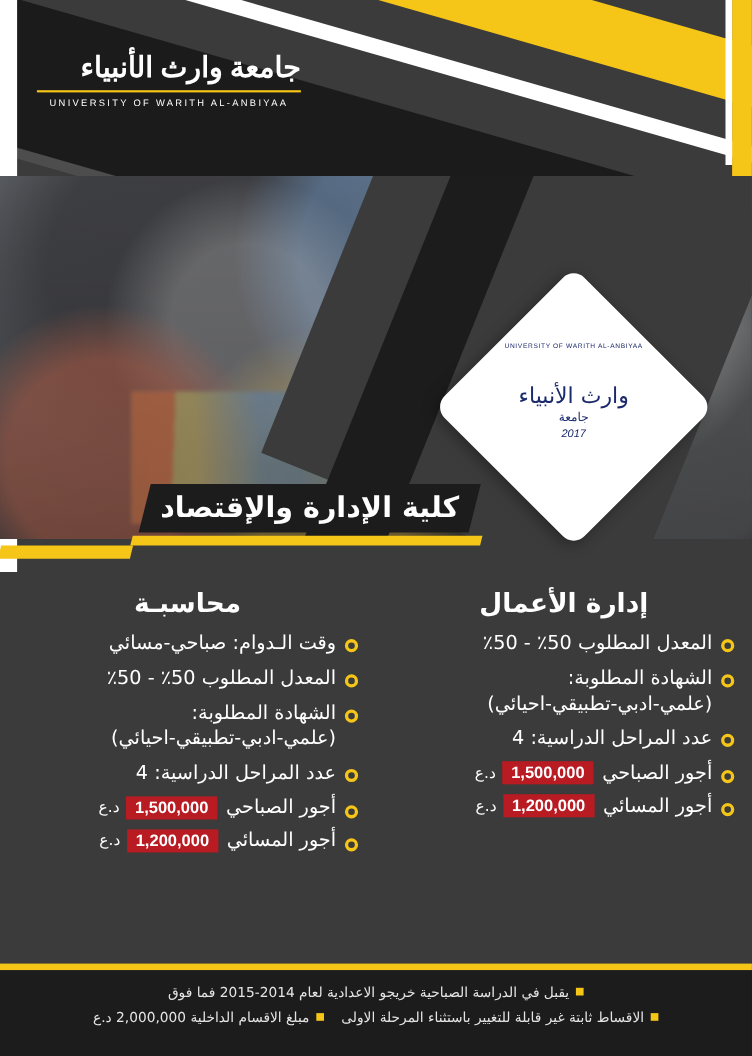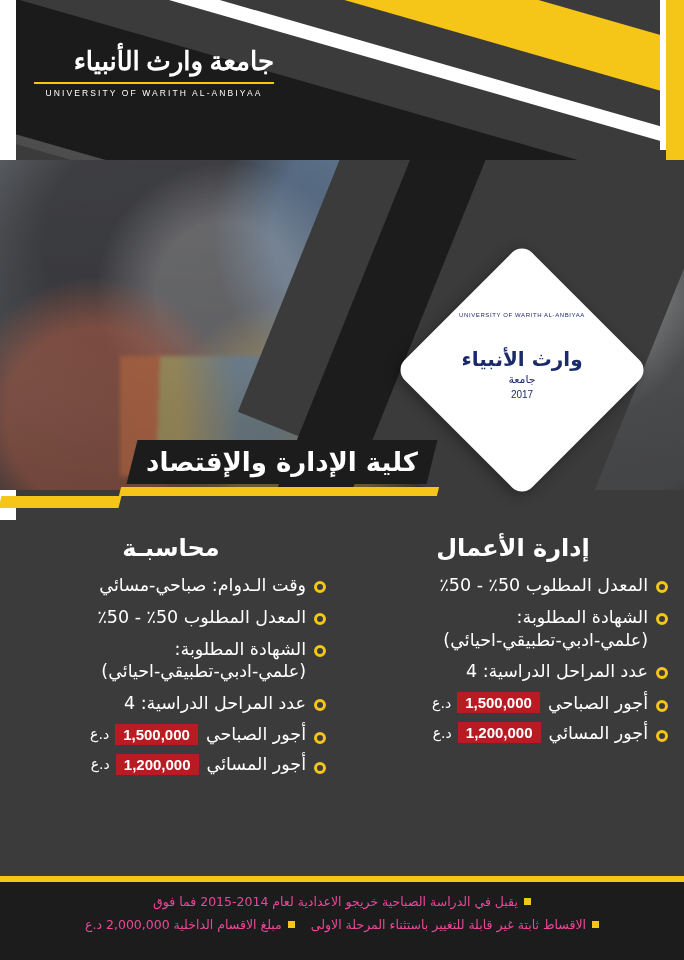--- a/index.html
+++ b/index.html
@@ -231,36 +231,37 @@
     top: 7px;
     width: 100%;
     font-family: "Liberation Sans", sans-serif;
     font-size: 6px;
     letter-spacing: .6px;
     color: #1b2a6b;
     direction: ltr;
   }
   .emblem-ar {
     font-size: 20px;
-    font-weight: bold;
+    font-weight: normal;
     color: #1b2a6b;
     line-height: 1;
     margin-top: 8px;
   }
   .emblem-sub {
     font-size: 11px;
     color: #1b2a6b;
     margin-top: 4px;
   }
   .emblem-year {
     font-family: "Liberation Sans", sans-serif;
     font-size: 10px;
     color: #1b2a6b;
     margin-top: 3px;
     direction: ltr;
+    font-style: italic;
   }
 
   
   .ribbon {
     position: absolute;
     left: 132px;
     top: 440px;
     width: 300px;
     height: 44px;
     background: #1c1c1c;
@@ -377,21 +378,21 @@
   }
 
   
   .footer {
     position: absolute;
     left: 0;
     bottom: 0;
     width: 684px;
     height: 78px;
     background: #1c1c1c;
-    color: #ec4899;
+    color: #e5e5e5;
   }
   .footer-yellow {
     position: absolute;
     left: 0;
     bottom: 78px;
     width: 684px;
     height: 6px;
     background: #f5c518;
   }
   .footer-line {

